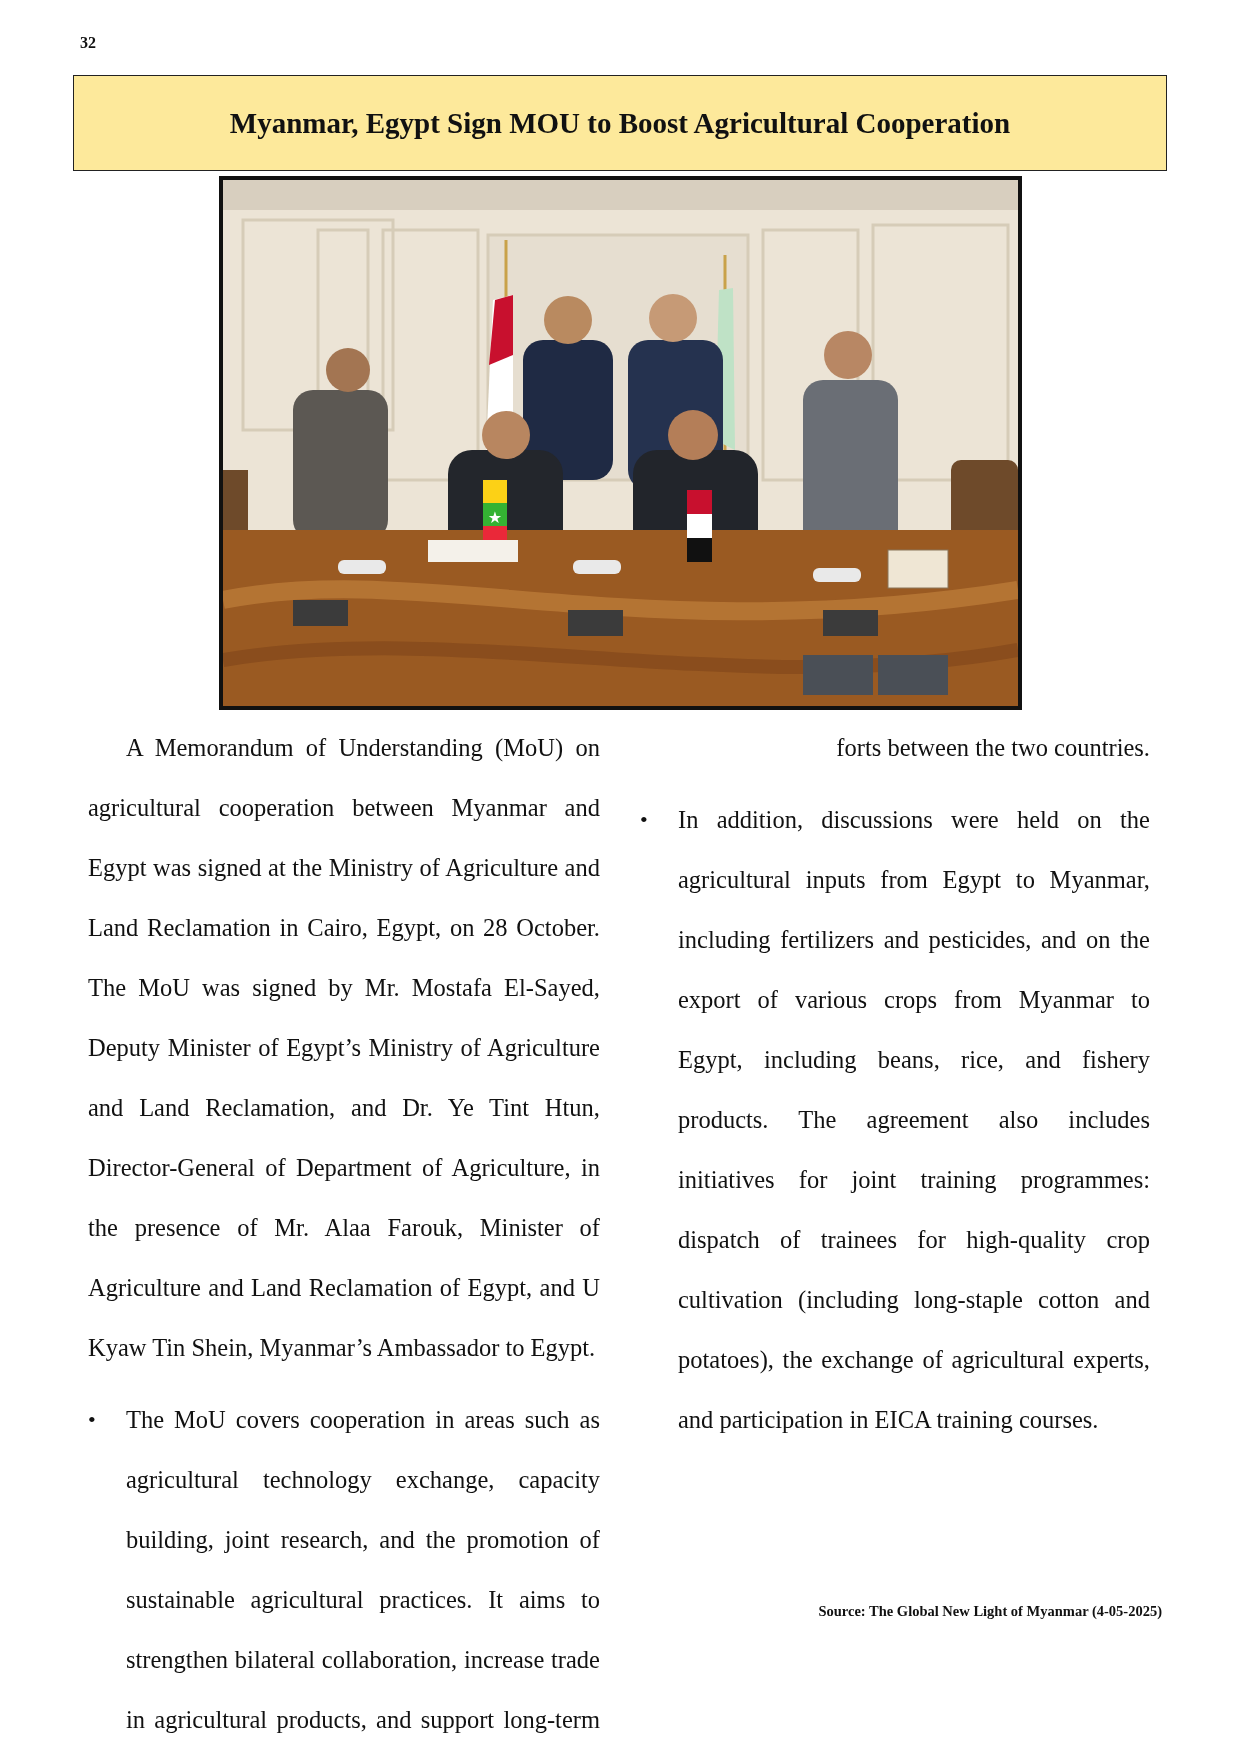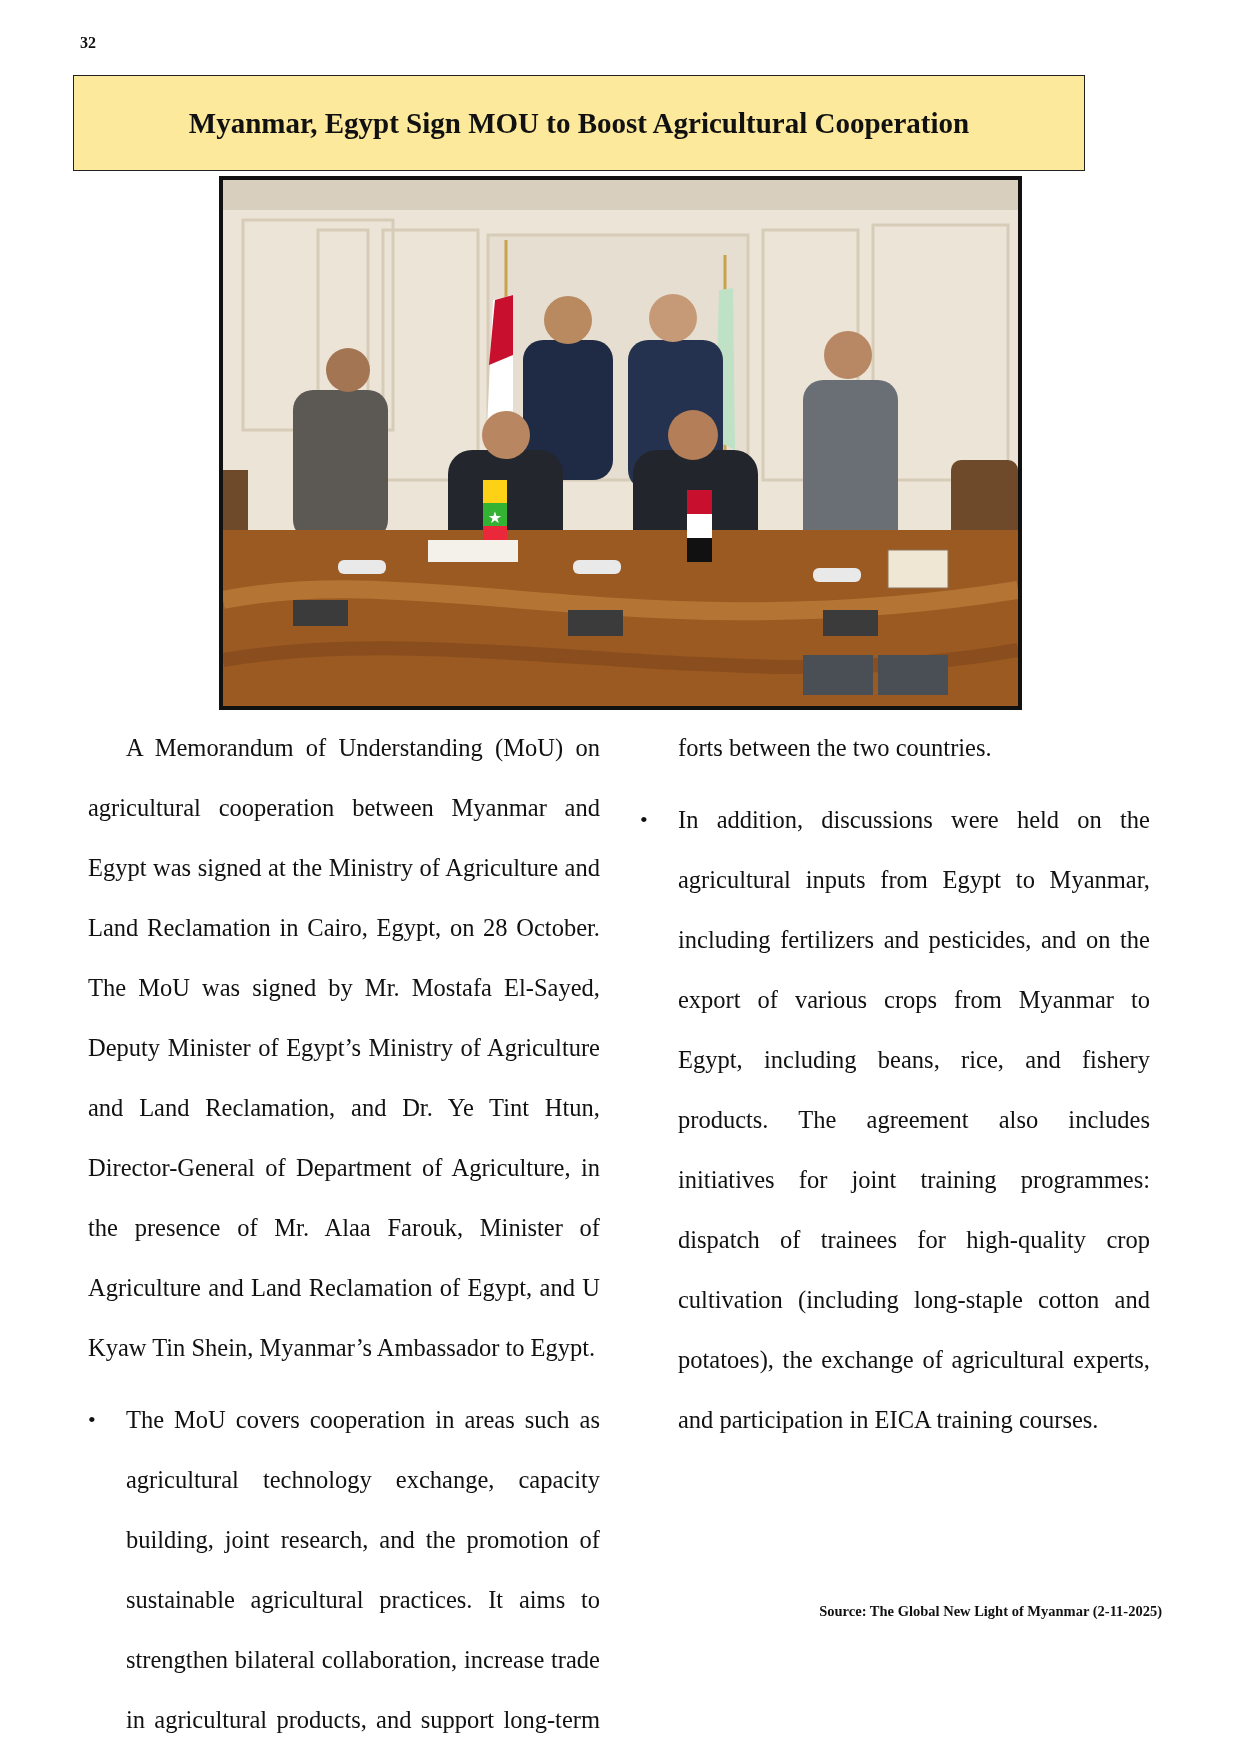--- a/index.html
+++ b/index.html
@@ -1,19 +1,19 @@
 <!DOCTYPE html>
 <html><head>
 <meta charset="utf-8">
 <style>
   html, body { margin: 0; padding: 0; background: #ffffff; }
   body { width: 1240px; height: 1754px; position: relative; overflow: hidden;
          font-family: "Liberation Serif", "DejaVu Serif", serif; color: #111; }
   .page-num { position: absolute; left: 80px; top: 34px; font-size: 16px; font-weight: bold; }
-  .title-box { position: absolute; left: 73px; top: 75px; width: 1012px; height: 96px;
+  .title-box { position: absolute; left: 73px; top: 75px; width: 1094px; height: 96px;
                background: #fde99b; border: 1.5px solid #222; box-sizing: border-box;
                display: flex; align-items: center; justify-content: center; }
   .title-box h1 { margin: 0; font-size: 29px; font-weight: bold; letter-spacing: 0; }
   .photo { position: absolute; left: 219px; top: 176px; width: 803px; height: 534px;
            border: 4px solid #111; box-sizing: border-box; overflow: hidden;
            background: #e8dcc8; }
   .col { position: absolute; top: 718px; font-size: 24.5px; line-height: 60px;
          text-align: justify; hyphens: manual; }
   .col-left { left: 88px; width: 512px; }
   .col-right { left: 640px; width: 510px; }
@@ -97,24 +97,24 @@
 <div class="col col-left">
   <p class="indent">A Memorandum of Understanding (MoU) on agricultural cooperation between Myanmar and Egypt was signed at the Ministry of Agriculture and Land Reclama­tion in Cairo, Egypt, on 28 October. The MoU was signed by Mr. Mostafa El-Sayed, Deputy Minister of Egypt’s Ministry of Agriculture and Land Reclamation, and Dr. Ye Tint Htun, Director-General of Depart­ment of Agriculture, in the presence of Mr. Alaa Farouk, Minister of Agriculture and Land Reclamation of Egypt, and U Kyaw Tin Shein, Myanmar’s Ambassador to Egypt.</p>
   <div class="gap"></div>
   <p class="bullet">
     <span class="dot">•</span>
     <span>The MoU covers cooperation in areas such as agricultural technology ex­change, capacity building, joint re­search, and the promotion of sustainable agricultural practices. It aims to strengthen bilateral collaboration, in­crease trade in agricultural products, and support long-term cooperative ef-</span>
   </p>
 </div>
 
 <div class="col col-right">
-  <p class="bullet" style="text-align:left;">
+  <p class="bullet" style="text-align:right;">
     <span>forts between the two countries.</span>
   </p>
   <div class="gap"></div>
   <p class="bullet">
     <span class="dot">•</span>
     <span>In addition, discussions were held on the agricultural inputs from Egypt to Myanmar, including fertilizers and pes­ticides, and on the export of various crops from Myanmar to Egypt, includ­ing beans, rice, and fishery products. The agreement also includes initiatives for joint training programmes: dispatch of trainees for high-quality crop cultiva­tion (including long-staple cotton and potatoes), the exchange of agricultural experts, and participation in EICA train­ing courses.</span>
   </p>
   <div class="gap"></div>
 </div>
 
-<div class="source">Source: The Global New Light of Myanmar (2-11-2025)</div>
+<div class="source">Source: The Global New Light of Myanmar (4-05-2025)</div>
 
 </body></html>

